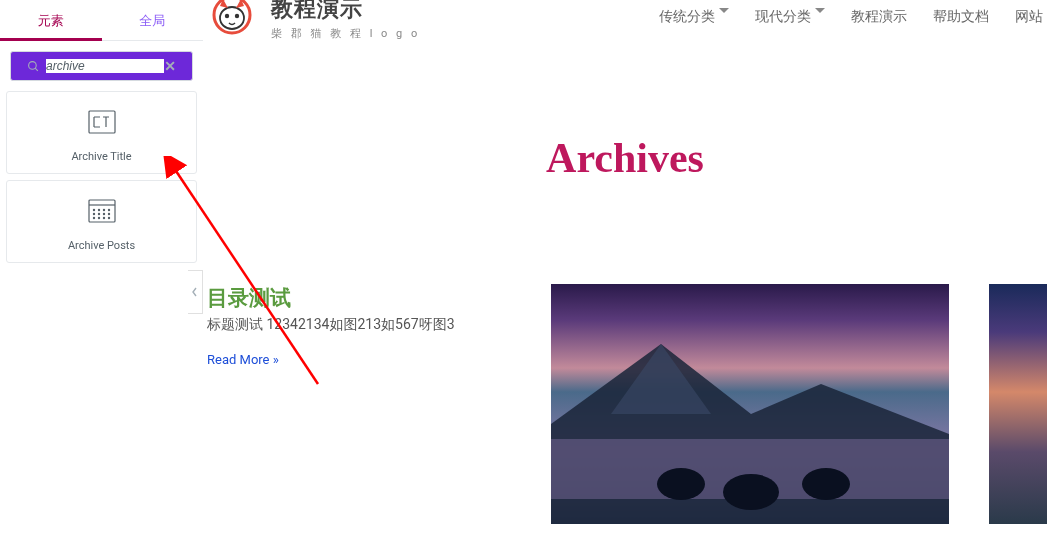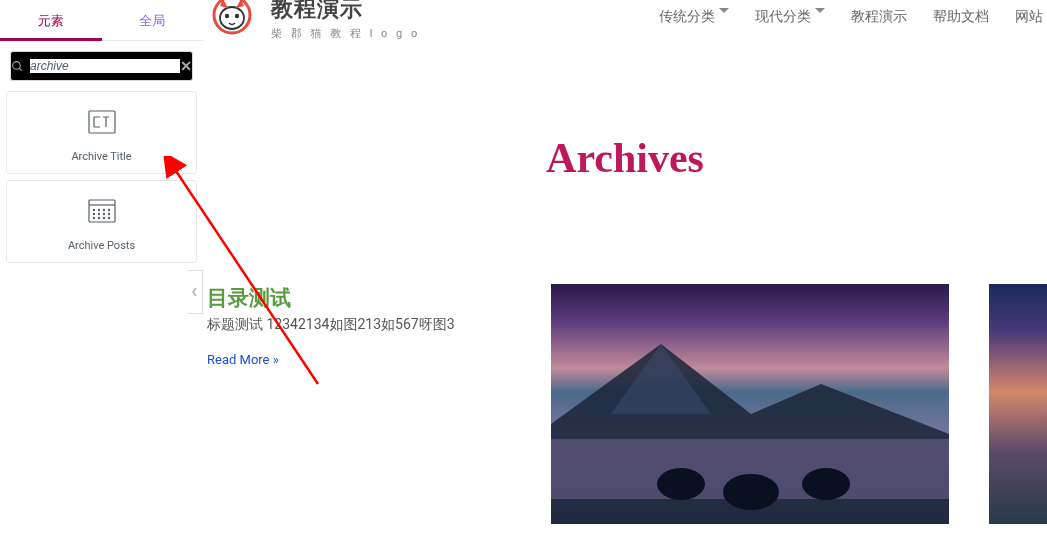--- a/index.html
+++ b/index.html
@@ -7,21 +7,21 @@
     
     
     .left-panel { position: absolute; left: 0; top: 0; width: 204px; height: 100%; background: #fff; border-right: 1px solid #e6e9ec; }
     
     .tabs { display: flex; border-bottom: 1px solid #e6e9ec; }
     .tab { flex: 1; text-align: center; padding: 12px 0 10px; font-size: 13px; color: #8b5cf6; cursor: pointer; position: relative; }
     .tab.active { color: #a4004f; }
     .tab.active::after { content: ""; position: absolute; left: 0; right: 0; bottom: -1px; height: 3px; background: #a4004f; }
     
     .search-wrap { padding: 10px; }
-    .search-box { display: flex; align-items: center; background: #000000; border: 1px solid #d5dadf; border-radius: 3px; height: 30px; padding: 0 0; }
+    .search-box { display: flex; align-items: center; background: #6d28d9; border: 1px solid #d5dadf; border-radius: 3px; height: 30px; padding: 0 16px; }
     .search-box svg { flex-shrink: 0; }
     .search-input { flex: 1; border: none; outline: none; font-size: 12px; font-style: italic; color: #556068; margin-left: 6px; min-width: 0; }
     .search-clear { color: #a4afb7; font-size: 14px; cursor: pointer; font-weight: bold; }
     
     .widgets { display: flex; gap: 6px; padding: 0 6px; flex-direction: column; }
     .widget-card { flex: 1; background: #fff; border: 1px solid #e6e9ec; border-radius: 3px; text-align: center; padding: 14px 4px 10px; cursor: grab; }
     .widget-card .icon-wrap { height: 32px; display: flex; align-items: center; justify-content: center; margin-bottom: 12px; }
     .widget-card .icon-wrap svg { color: #556068; }
     .widget-label { font-size: 11px; color: #556068; }
     

